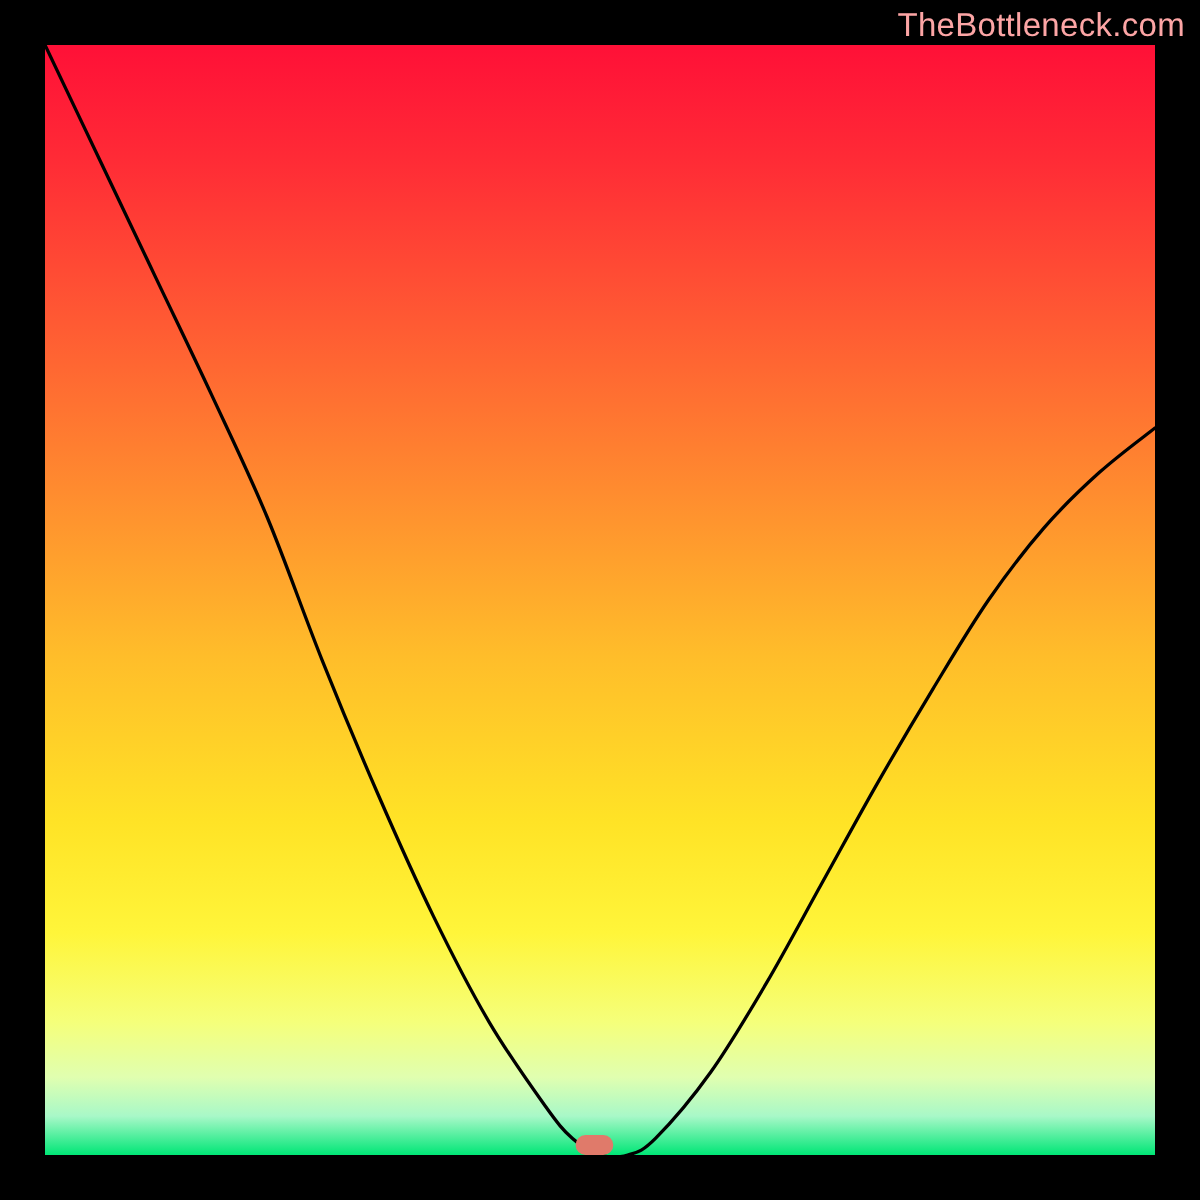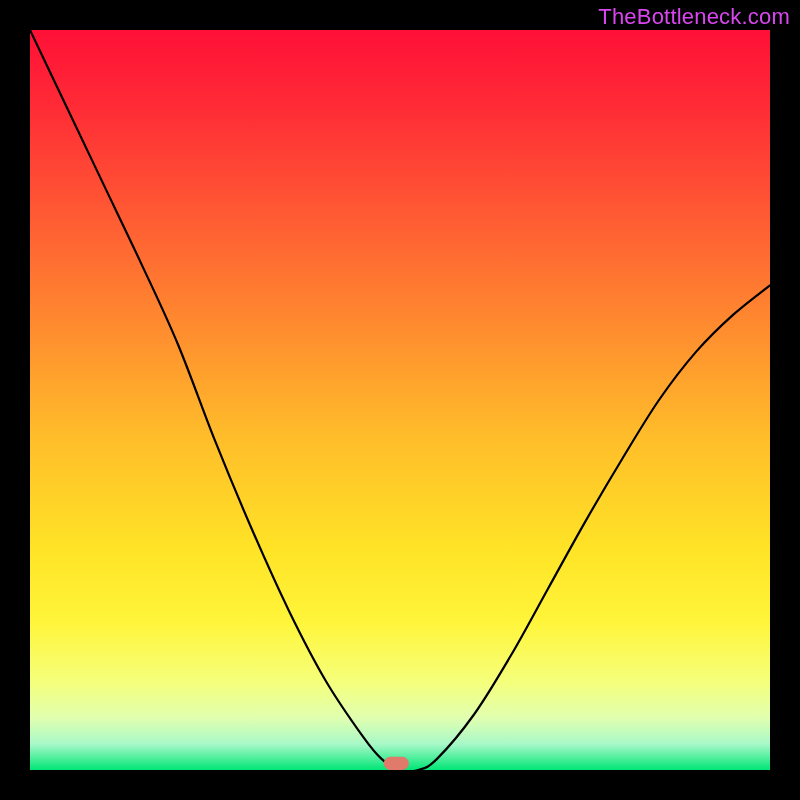--- a/index.html
+++ b/index.html
@@ -15,21 +15,21 @@
     width: 800px;
     height: 800px;
     background: #000;
   }
   .attribution {
     position: absolute;
     top: 4px;
     right: 10px;
     font-family: Arial, Helvetica, sans-serif;
     font-size: 22px;
-    color: #d946ef;
+    color: #fca5a5;
     z-index: 50;
     letter-spacing: 0.2px;
   }
   svg {
     display: block;
   }
   .curve {
     fill: none;
     stroke: #000;
     stroke-width: 2.2;

